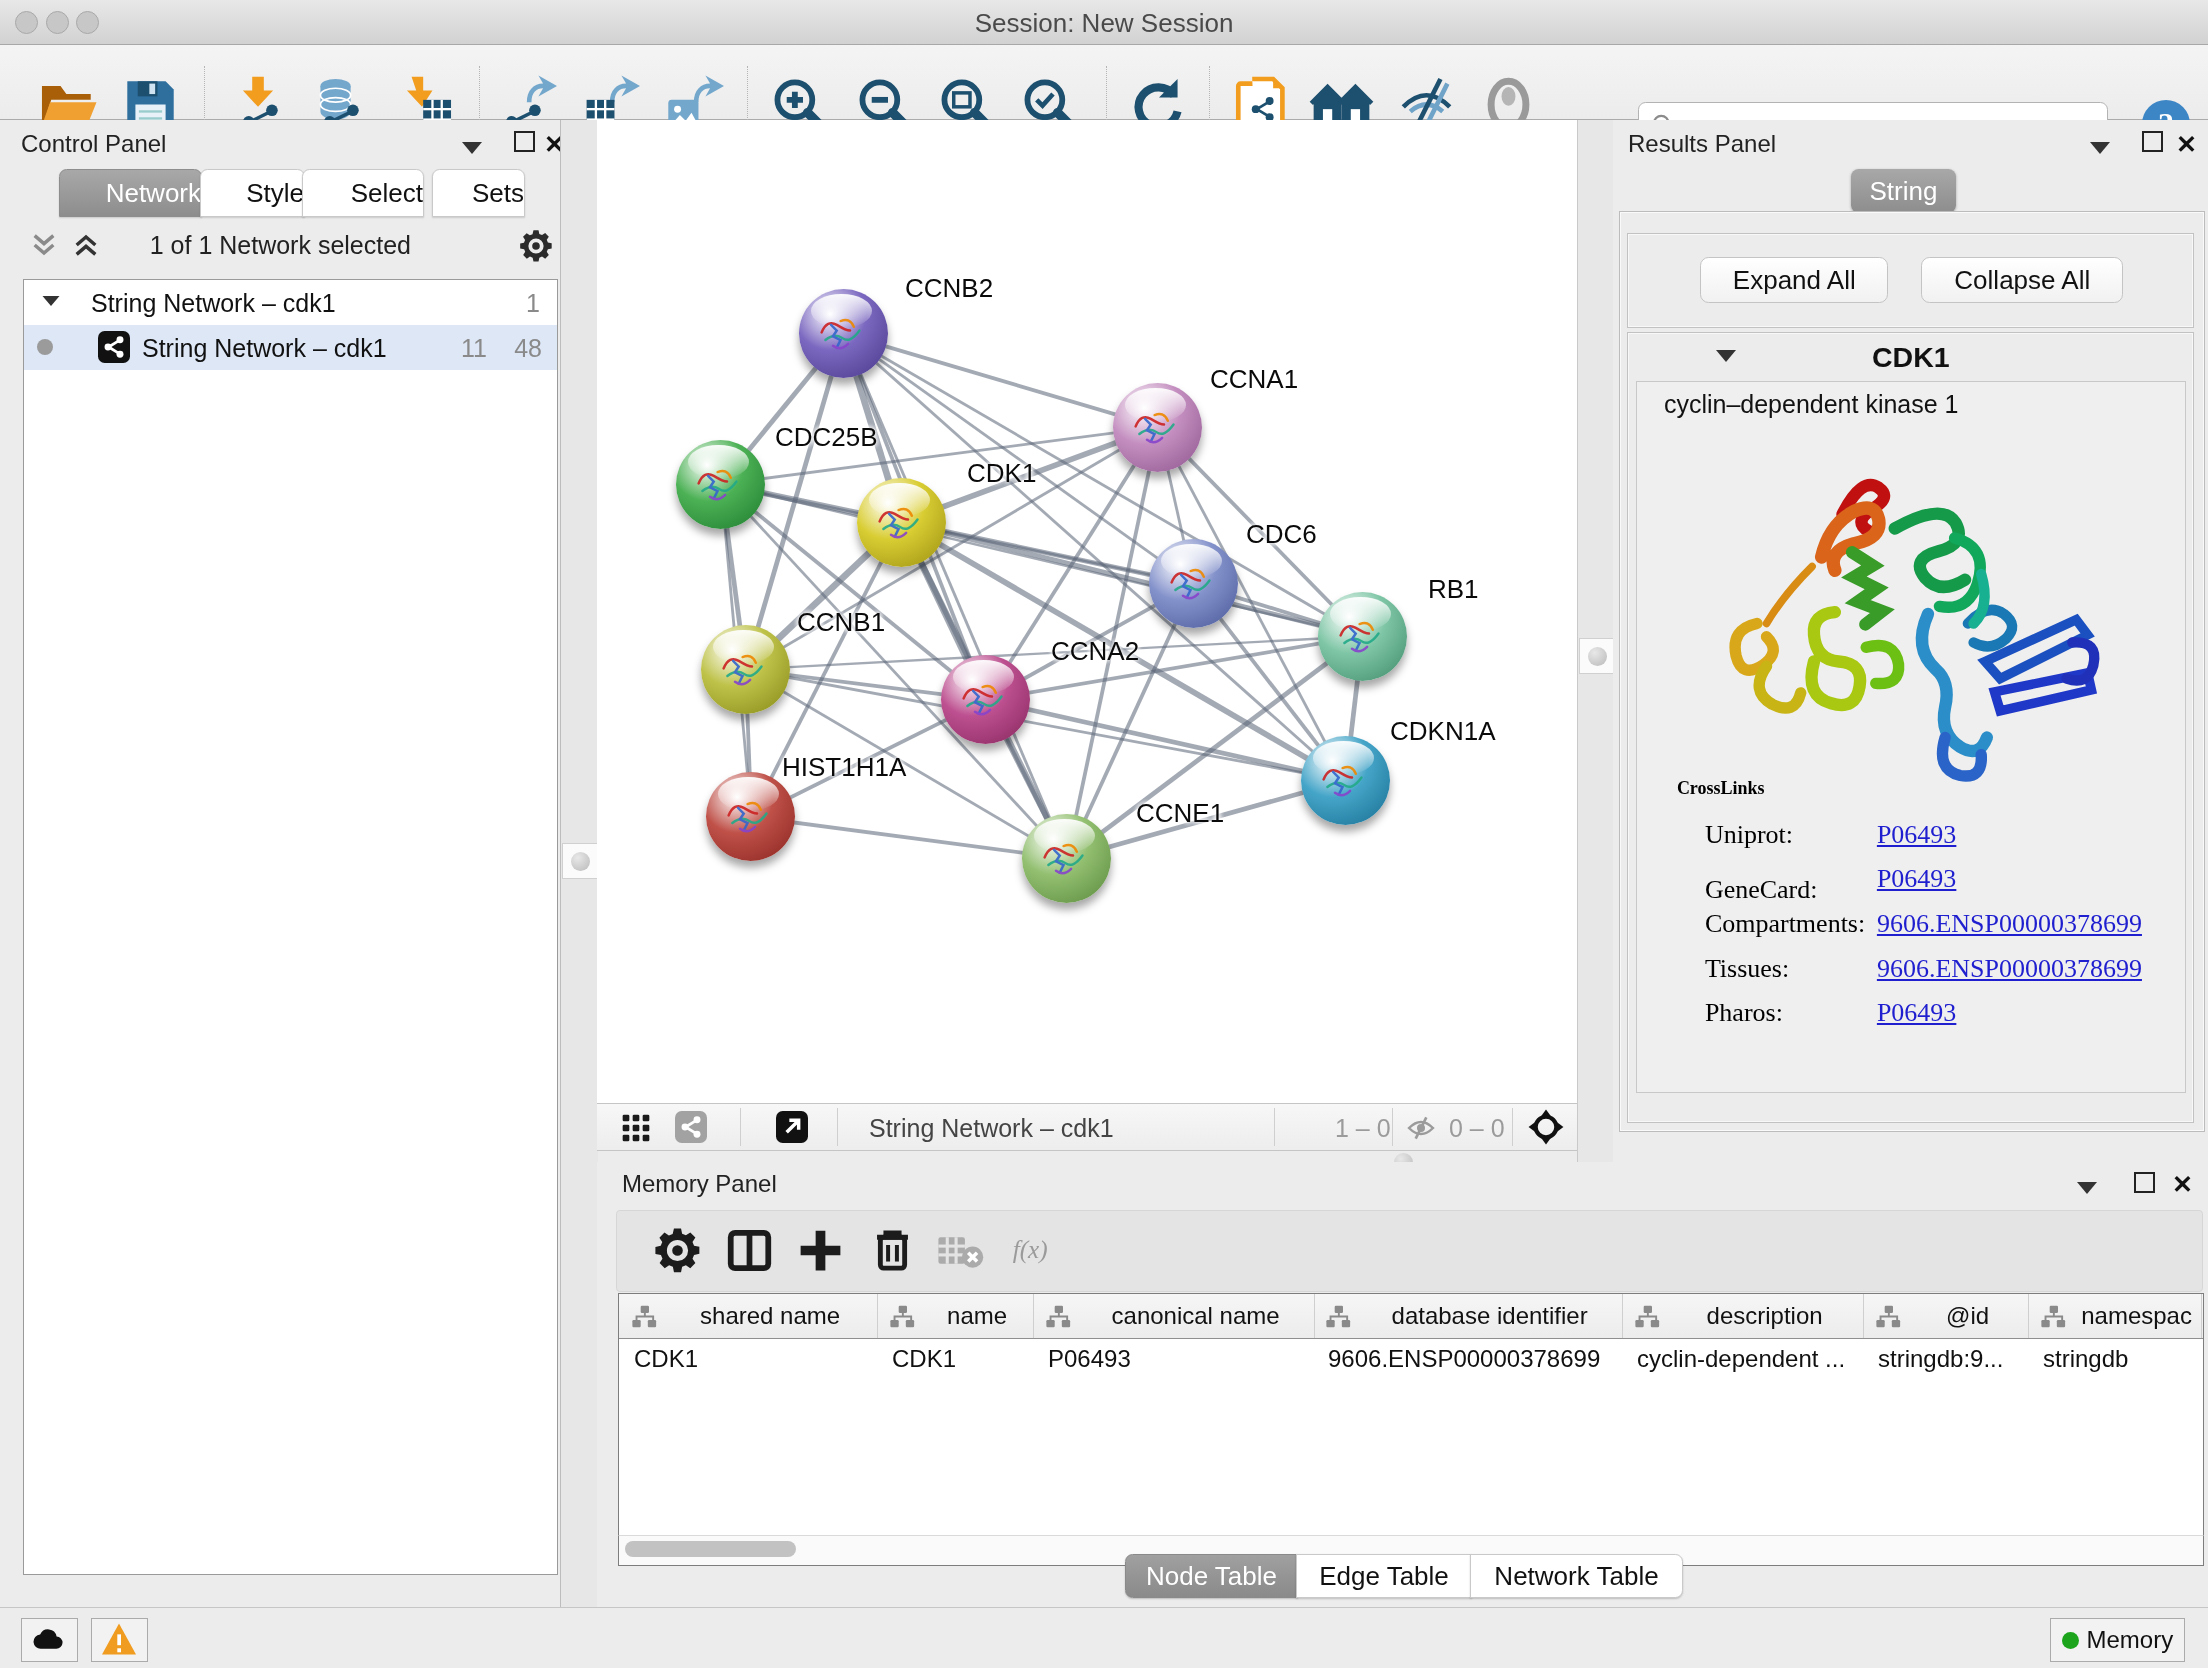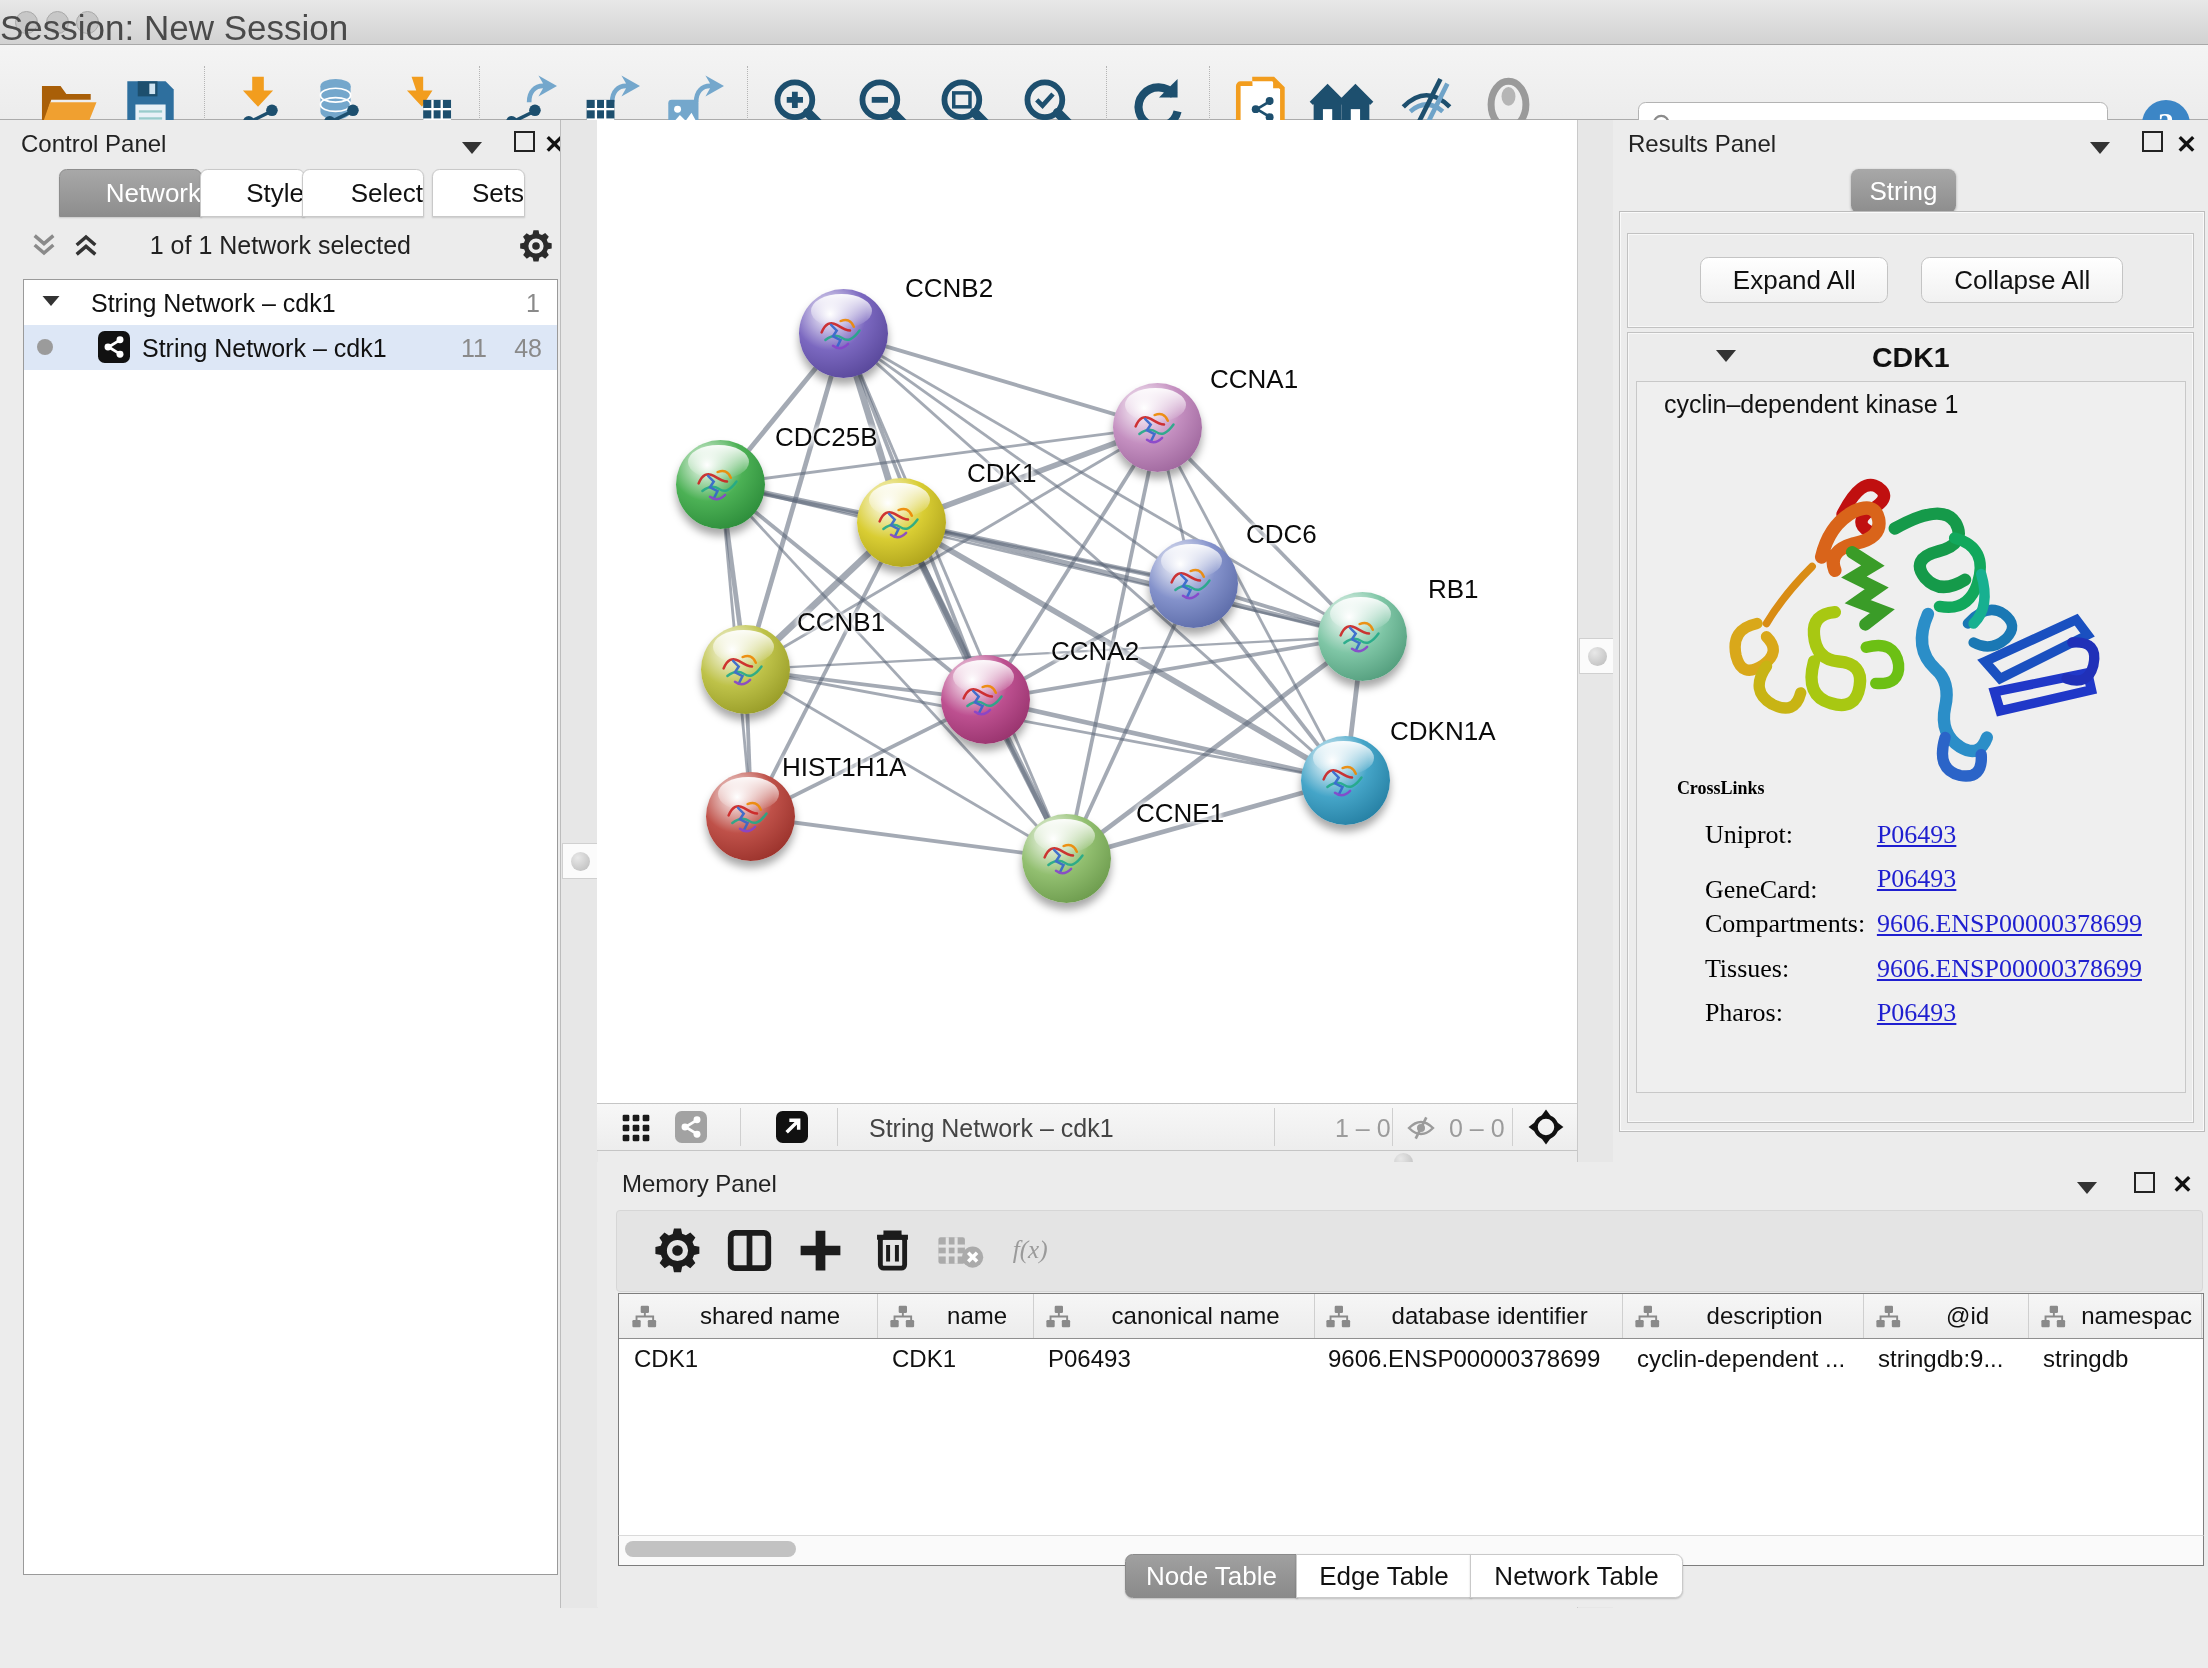--- a/index.html
+++ b/index.html
@@ -4,21 +4,21 @@
 <style>
   html,body{margin:0;padding:0;background:#ececec;font-family:"Liberation Sans",sans-serif;}
   #app{position:relative;width:2208px;height:1668px;background:#ececec;overflow:hidden;
        -webkit-font-smoothing:antialiased;}
   .abs{position:absolute;}
   
   #titlebar{left:0;top:0;width:2208px;height:44px;
     background:linear-gradient(#e8e8e8,#d2d2d2);border-bottom:1px solid #a8a8a8;}
   .traffic{position:absolute;top:11.4px;width:21px;height:21px;border-radius:50%;
     background:#c7c7c7;border:1px solid #a9a9a9;}
-  #win-title{position:absolute;left:0;right:0;top:7.6px;font-size:35px;color:#4a4a4a;}
+  #win-title{position:absolute;left:0;right:0;top:7.6px;text-align:center;font-size:26px;color:#4a4a4a;}
   
   #toolbar{left:0;top:45px;width:2208px;height:74px;background:linear-gradient(#f4f4f4,#ececec);
     border-bottom:1px solid #ababab;}
   .tool-icon{position:absolute;top:27px;width:65px;height:65px;transform:translateX(-32px);cursor:default;}
   .tool-icon svg{width:65px;height:65px;}
   .tool-sep{position:absolute;top:21px;height:74px;width:0;border-left:1.9px dotted #b5b5b5;}
   #search-box{left:1638px;top:57px;width:468px;height:44px;background:#fff;border:1px solid #b3b3b3;
     border-radius:7.6px;}
   #search-box svg{position:absolute;left:11.4px;top:8.6px;}
   #help-btn{left:2142px;top:55px;width:48px;height:48px;border-radius:50%;background:#3c86c6;
@@ -792,15 +792,32 @@
     <div id="tp-scroll">
       <div id="tp-thumb"></div>
     </div>
     <div id="tp-tabs" style="position:absolute;left:0;top:392px;width:100%;height:42px;">
         <div class="bt-tab selected" style="left: 528px; width: 171px; border-radius: 7.6px 0px 0px 7.6px;">Node Table</div>
         <div class="bt-tab" style="left: 699px; width: 174px; border-radius: 0px;">Edge Table</div>
         <div class="bt-tab" style="left: 873px; width: 211px; border-radius: 0px 7.6px 7.6px 0px;">Network Table</div>
       </div>
   </div>
 
+  <div class="abs" id="bottom-bar">
+    <div class="sb-btn" style="left:21px;width:55px">
+      <svg width="38" height="28.5" viewBox="0 0 24 16" style="margin:6.7px 0 0 7.6px">
+        <path d="M7 14a4.5 4.5 0 0 1-.6-9 5.5 5.5 0 0 1 10.4 1.2A3.9 3.9 0 0 1 16.5 14z" fill="#111"></path>
+      </svg>
+    </div>
+    <div class="sb-btn" style="left:91px;width:55px">
+      <svg width="38" height="34" viewBox="0 0 24 22" style="margin:3.8px 0 0 7.6px">
+        <path d="M12 1L23 21H1z" fill="#ef9c20"></path>
+          <rect x="10.9" y="8" width="2.4" height="7" fill="#fff"></rect>
+          <rect x="10.9" y="17" width="2.4" height="2.6" fill="#fff"></rect>
+      </svg>
+    </div>
+    <div class="sb-btn" id="memory-btn">
+      <span id="mem-dot"></span><span>Memory</span>
+    </div>
+  </div>
 
 </div>
 
 
 </body></html>

